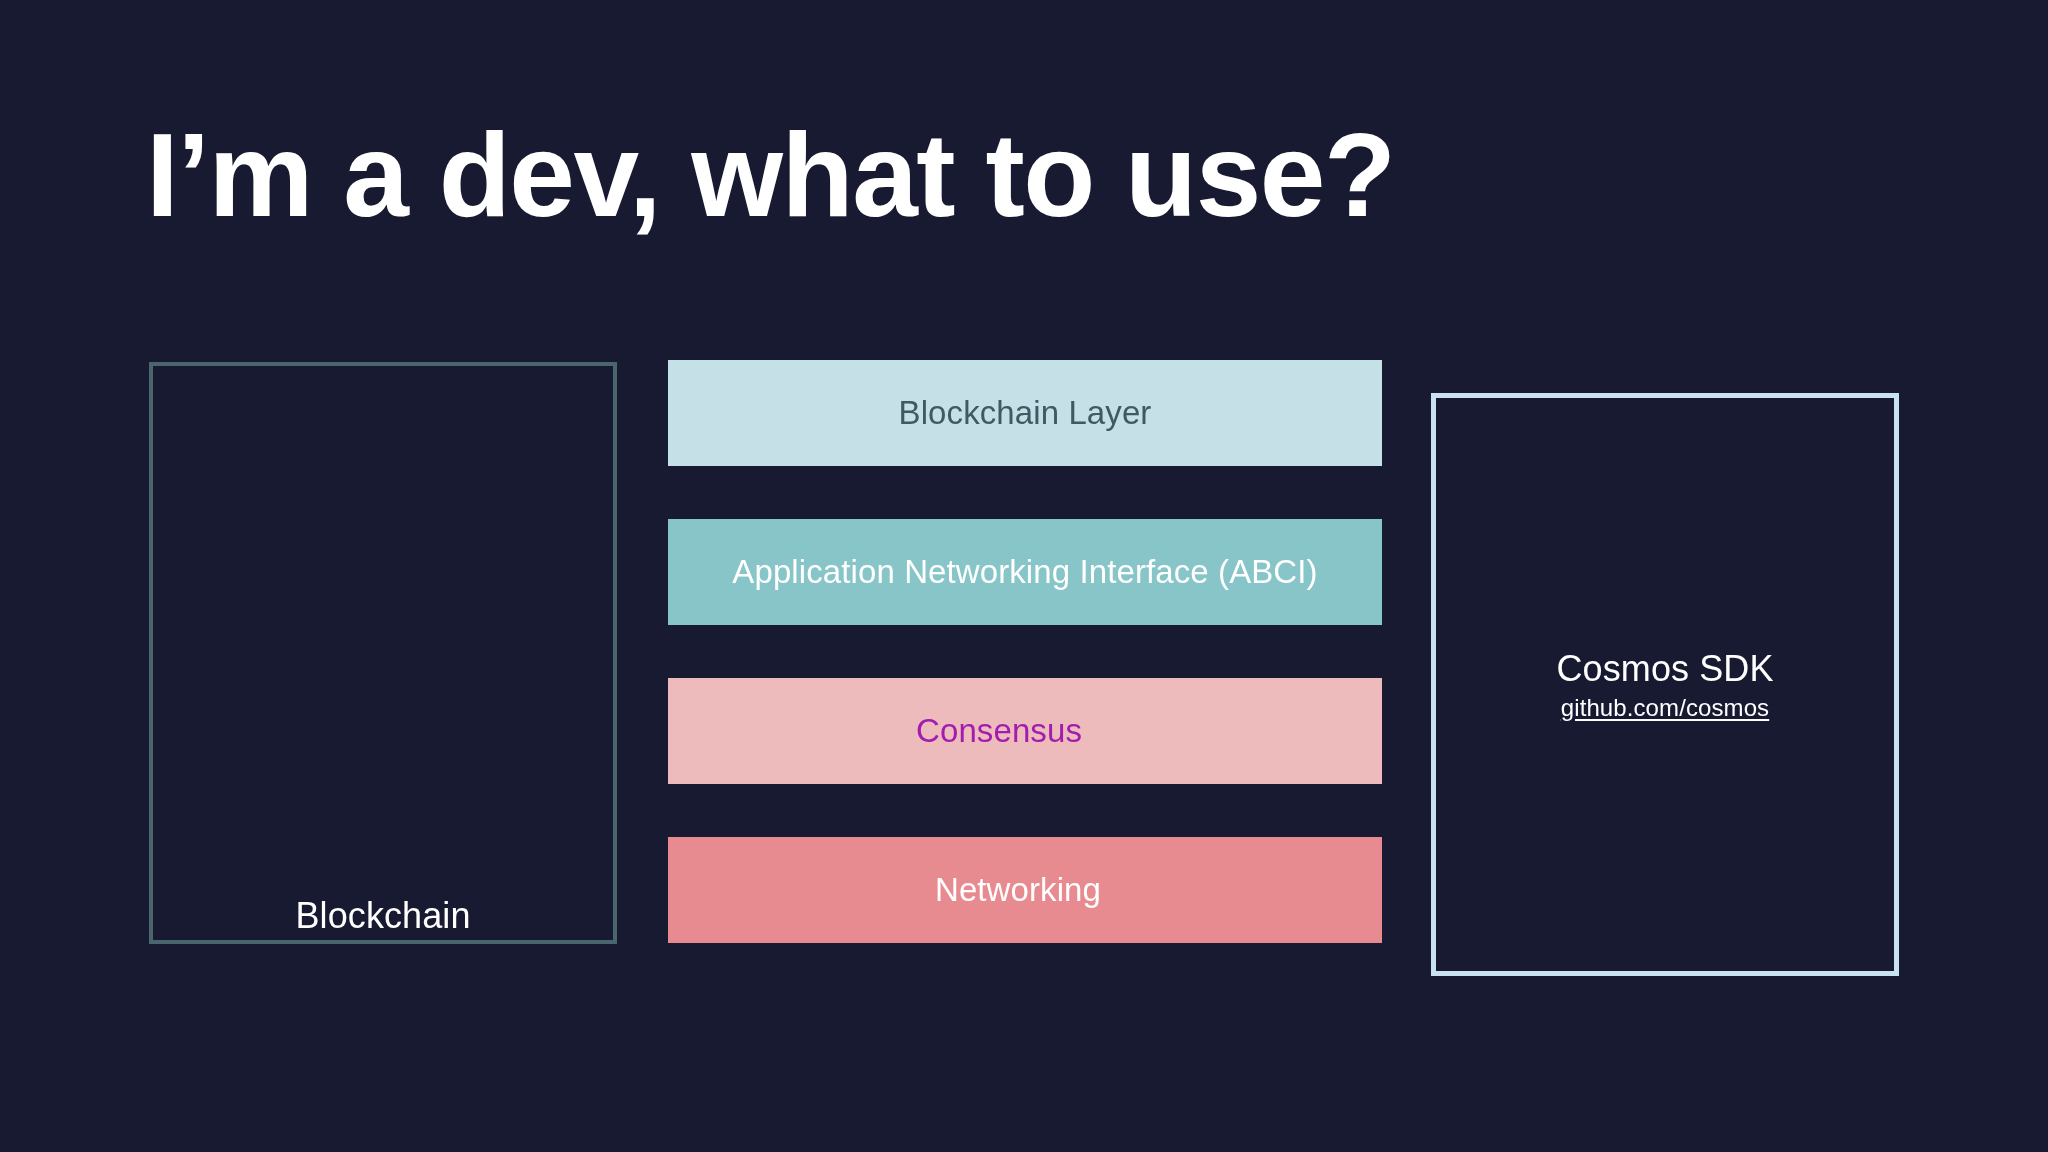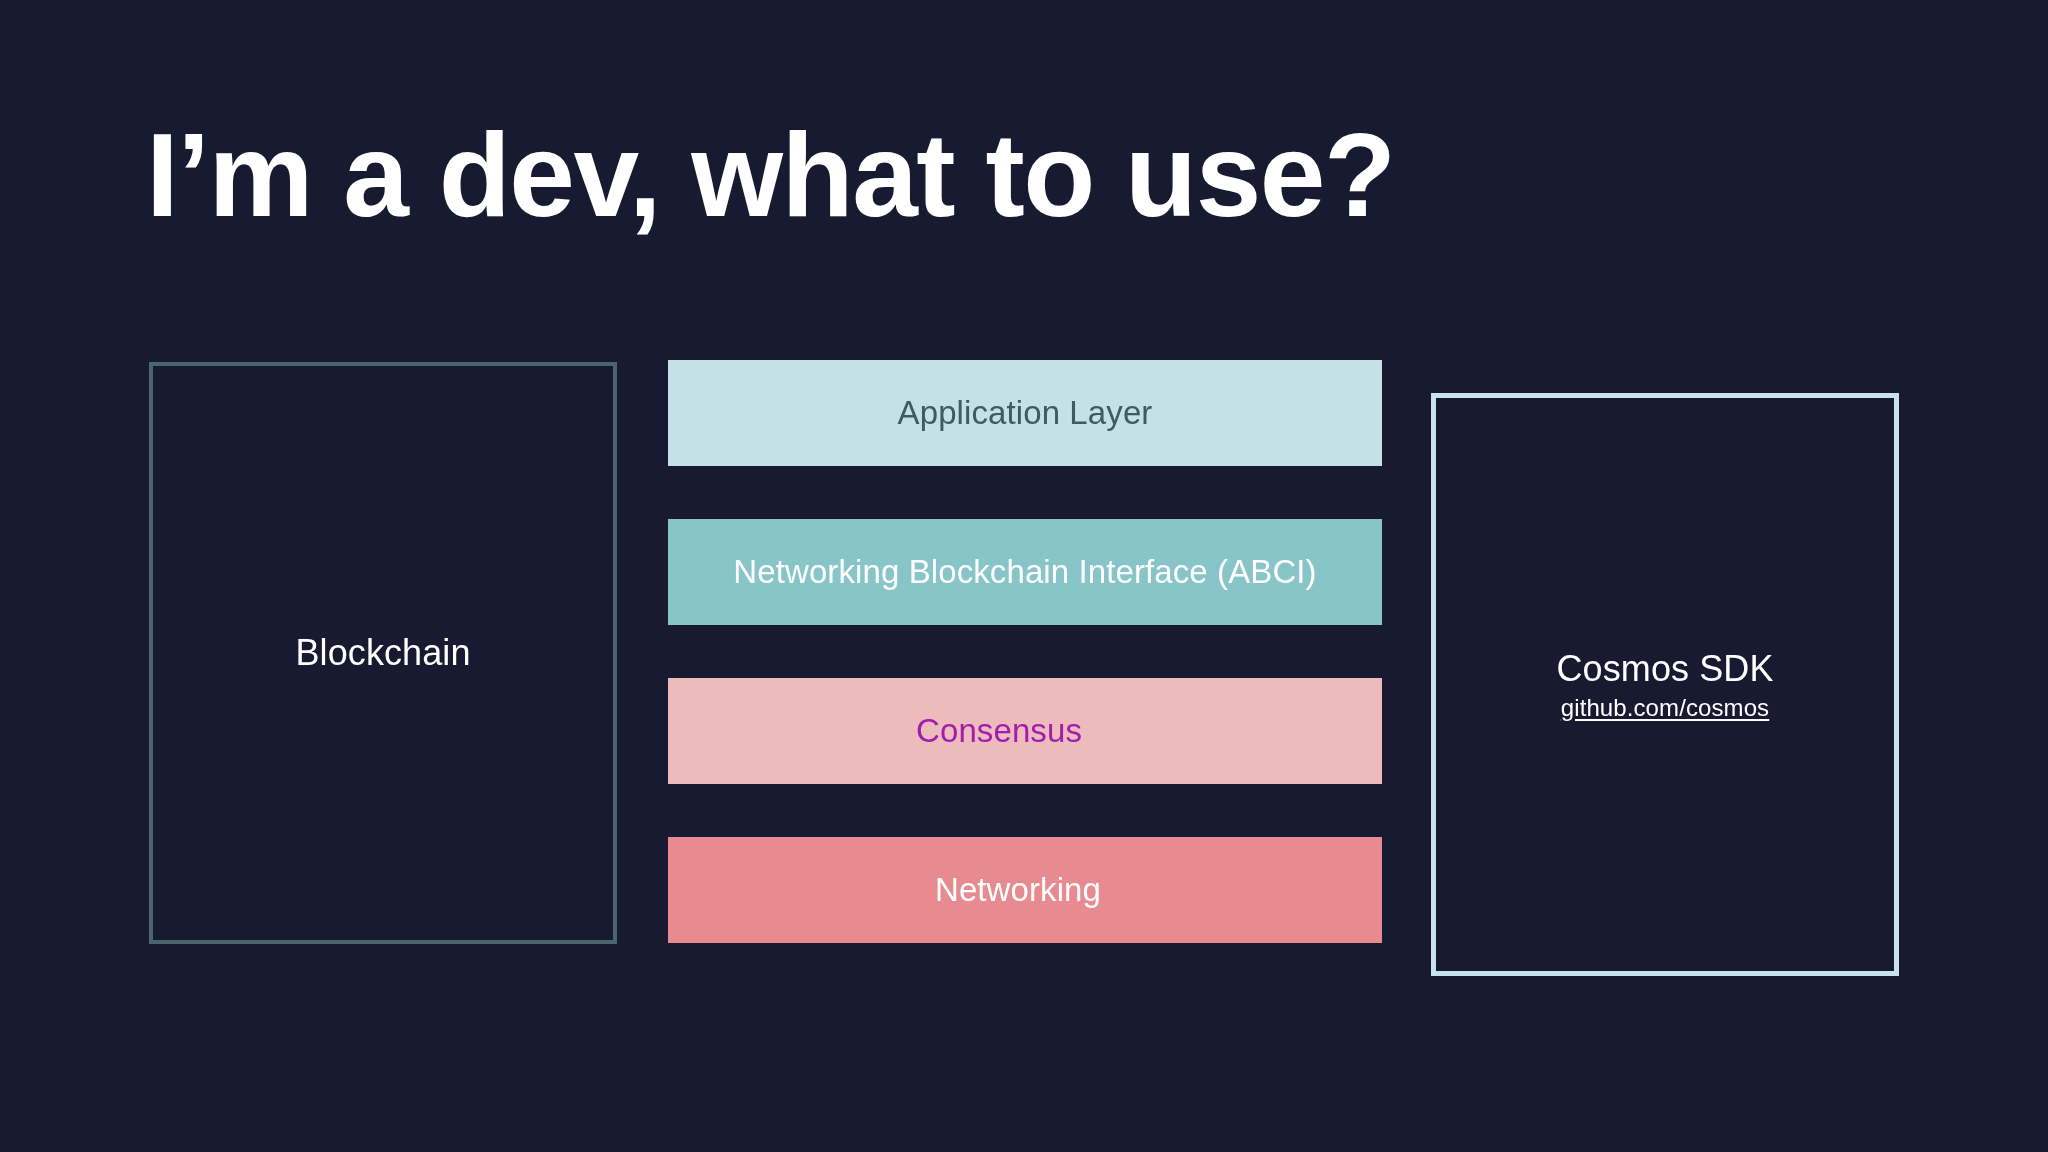--- a/index.html
+++ b/index.html
@@ -55,20 +55,21 @@
     justify-content: center;
     text-align: center;
   }
   .panel-left {
     left: 149px;
     top: 2px;
     width: 468px;
     height: 582px;
     border: 4px solid #4b656f;
     background: #181a32;
+    justify-content: flex-end;
   }
   .panel-right {
     left: 1431px;
     top: 1px;
     width: 468px;
     height: 583px;
     border: 5px solid #c9e2f0;
     background: #181a32;
     margin-top: 32px;
   }
@@ -140,24 +141,24 @@
   <div class="slide-title">I’m a dev, what to use?</div>
 
   <div class="body-area">
 
     <div class="panel panel-left">
       <div class="panel-label">Blockchain</div>
     </div>
 
     <div class="stack">
       <div class="layer layer-app">
-        <span>Application Layer</span>
+        <span>Blockchain Layer</span>
       </div>
       <div class="layer layer-abci">
-        <span>Networking Blockchain Interface (ABCI)</span>
+        <span>Application Networking Interface (ABCI)</span>
       </div>
       <div class="layer layer-consensus">
         <span>Consensus</span>
       </div>
       <div class="layer layer-networking">
         <span>Networking</span>
       </div>
     </div>
 
     <div class="panel panel-right">

